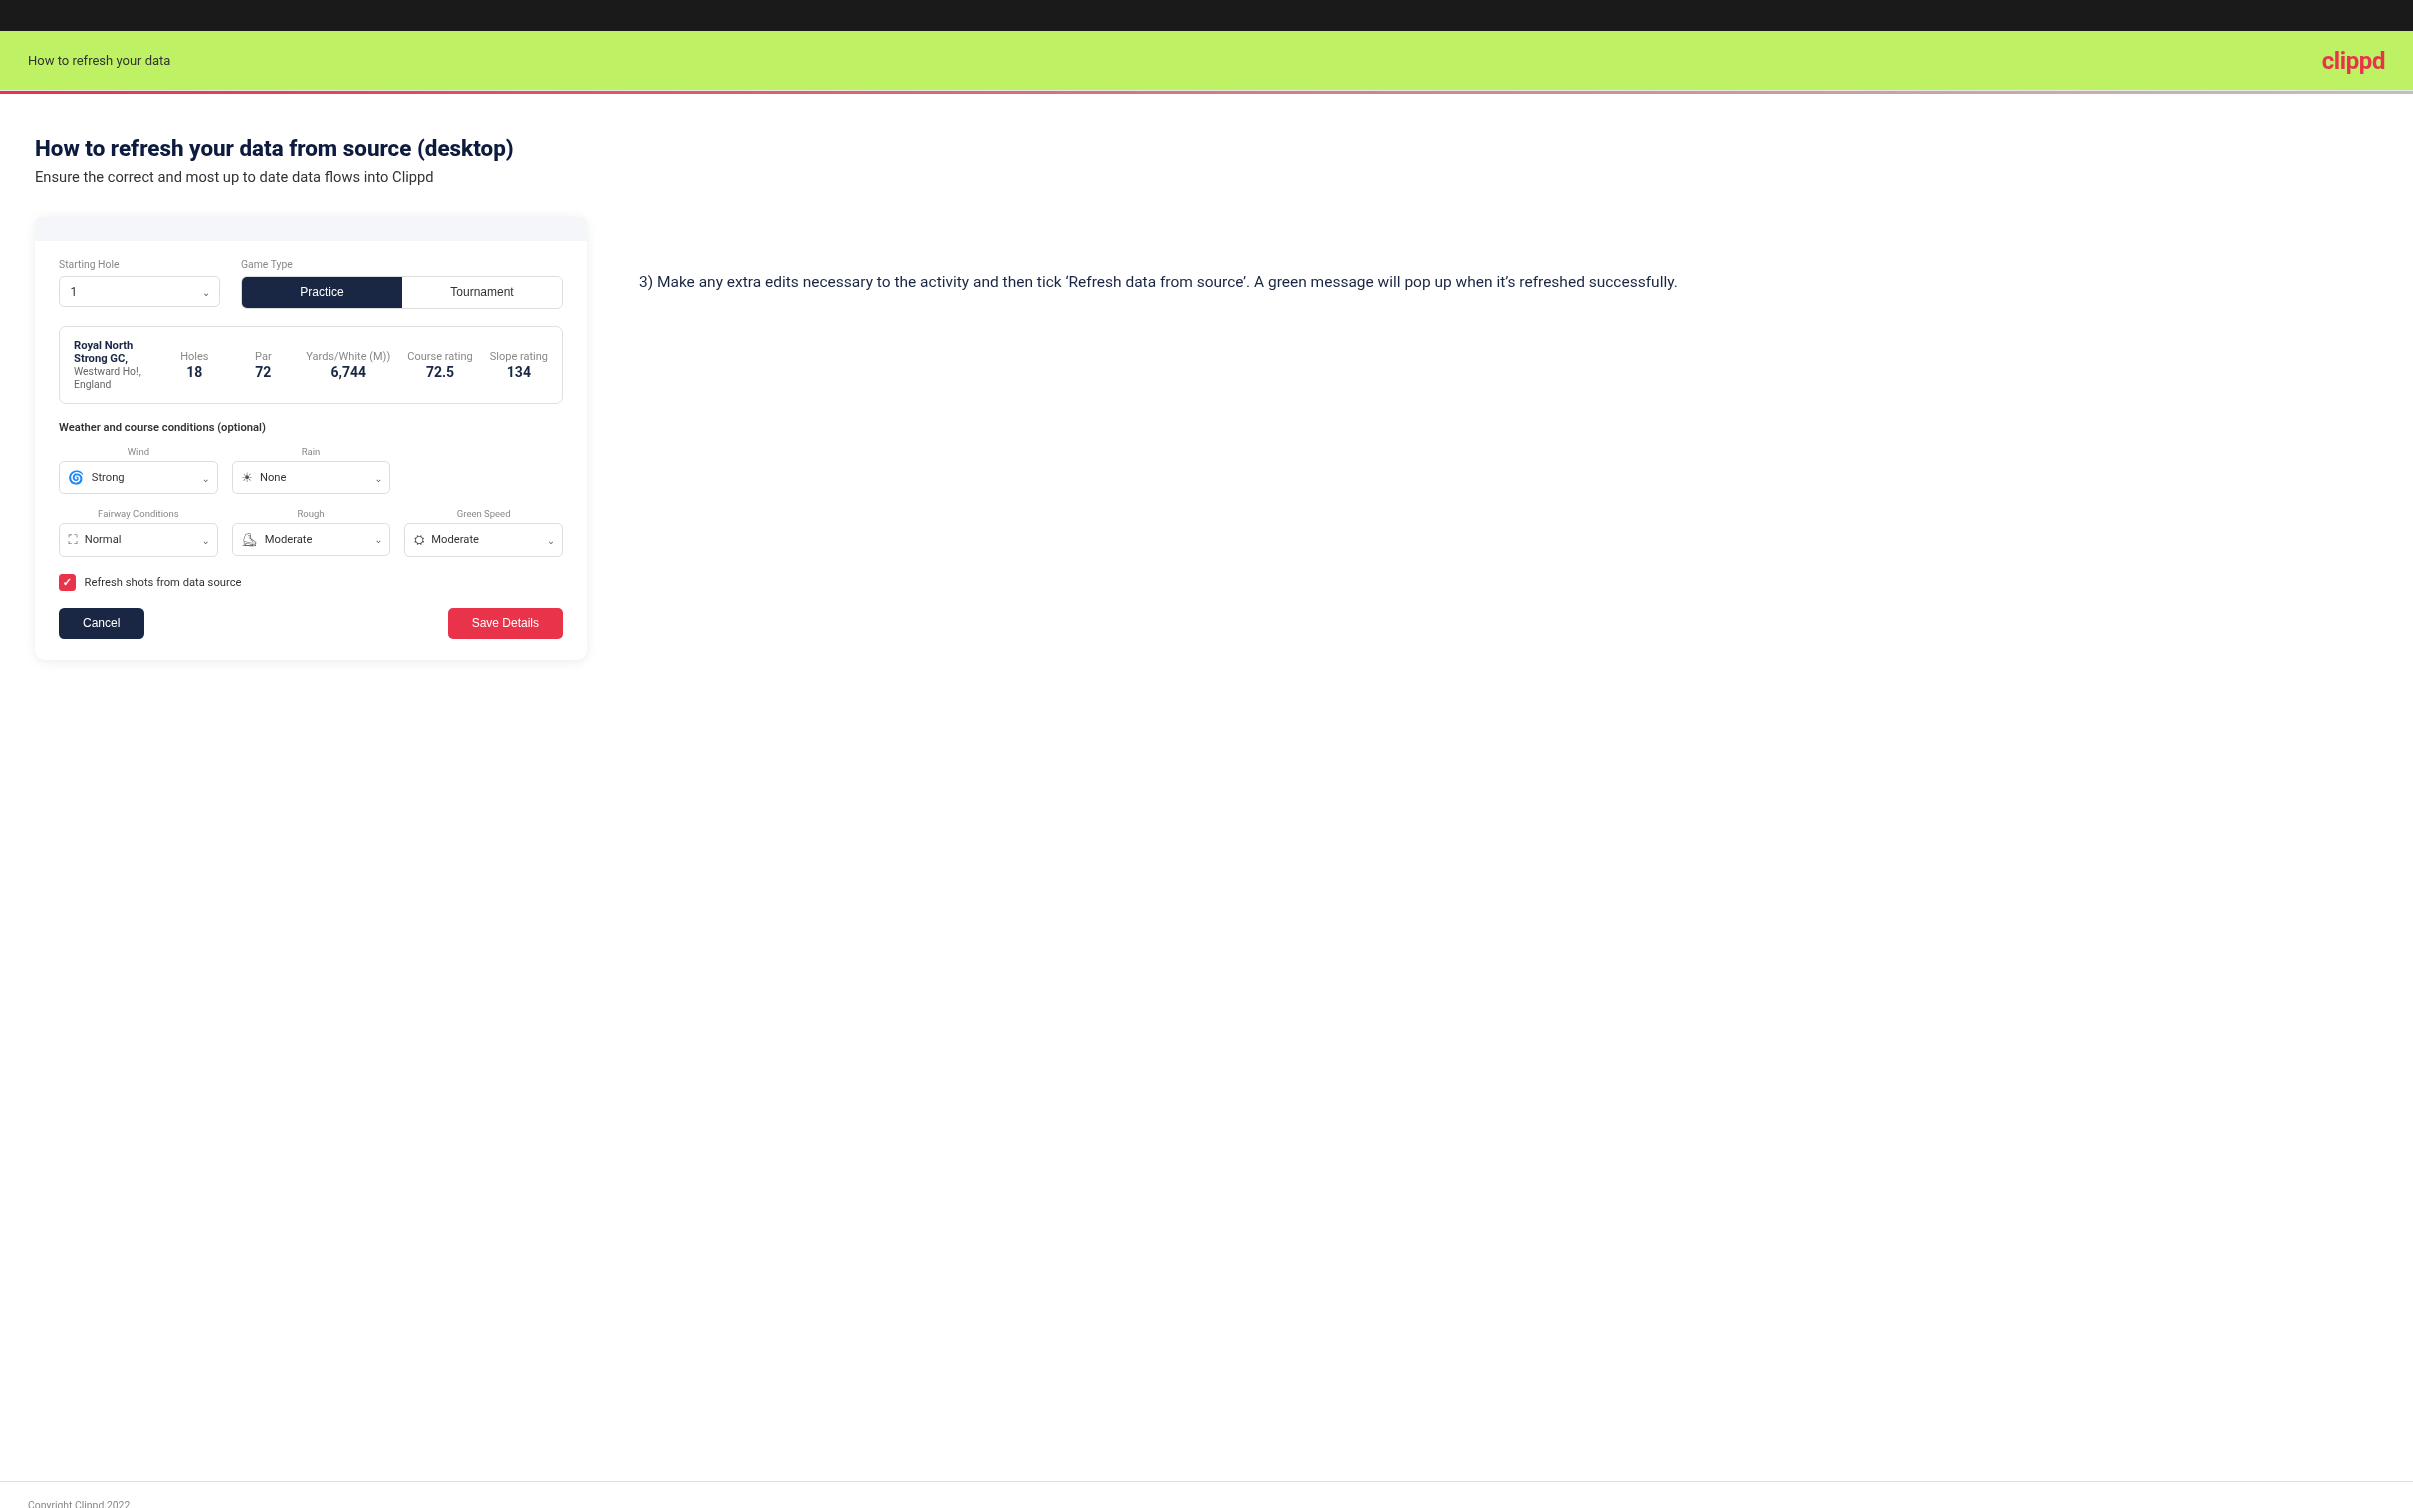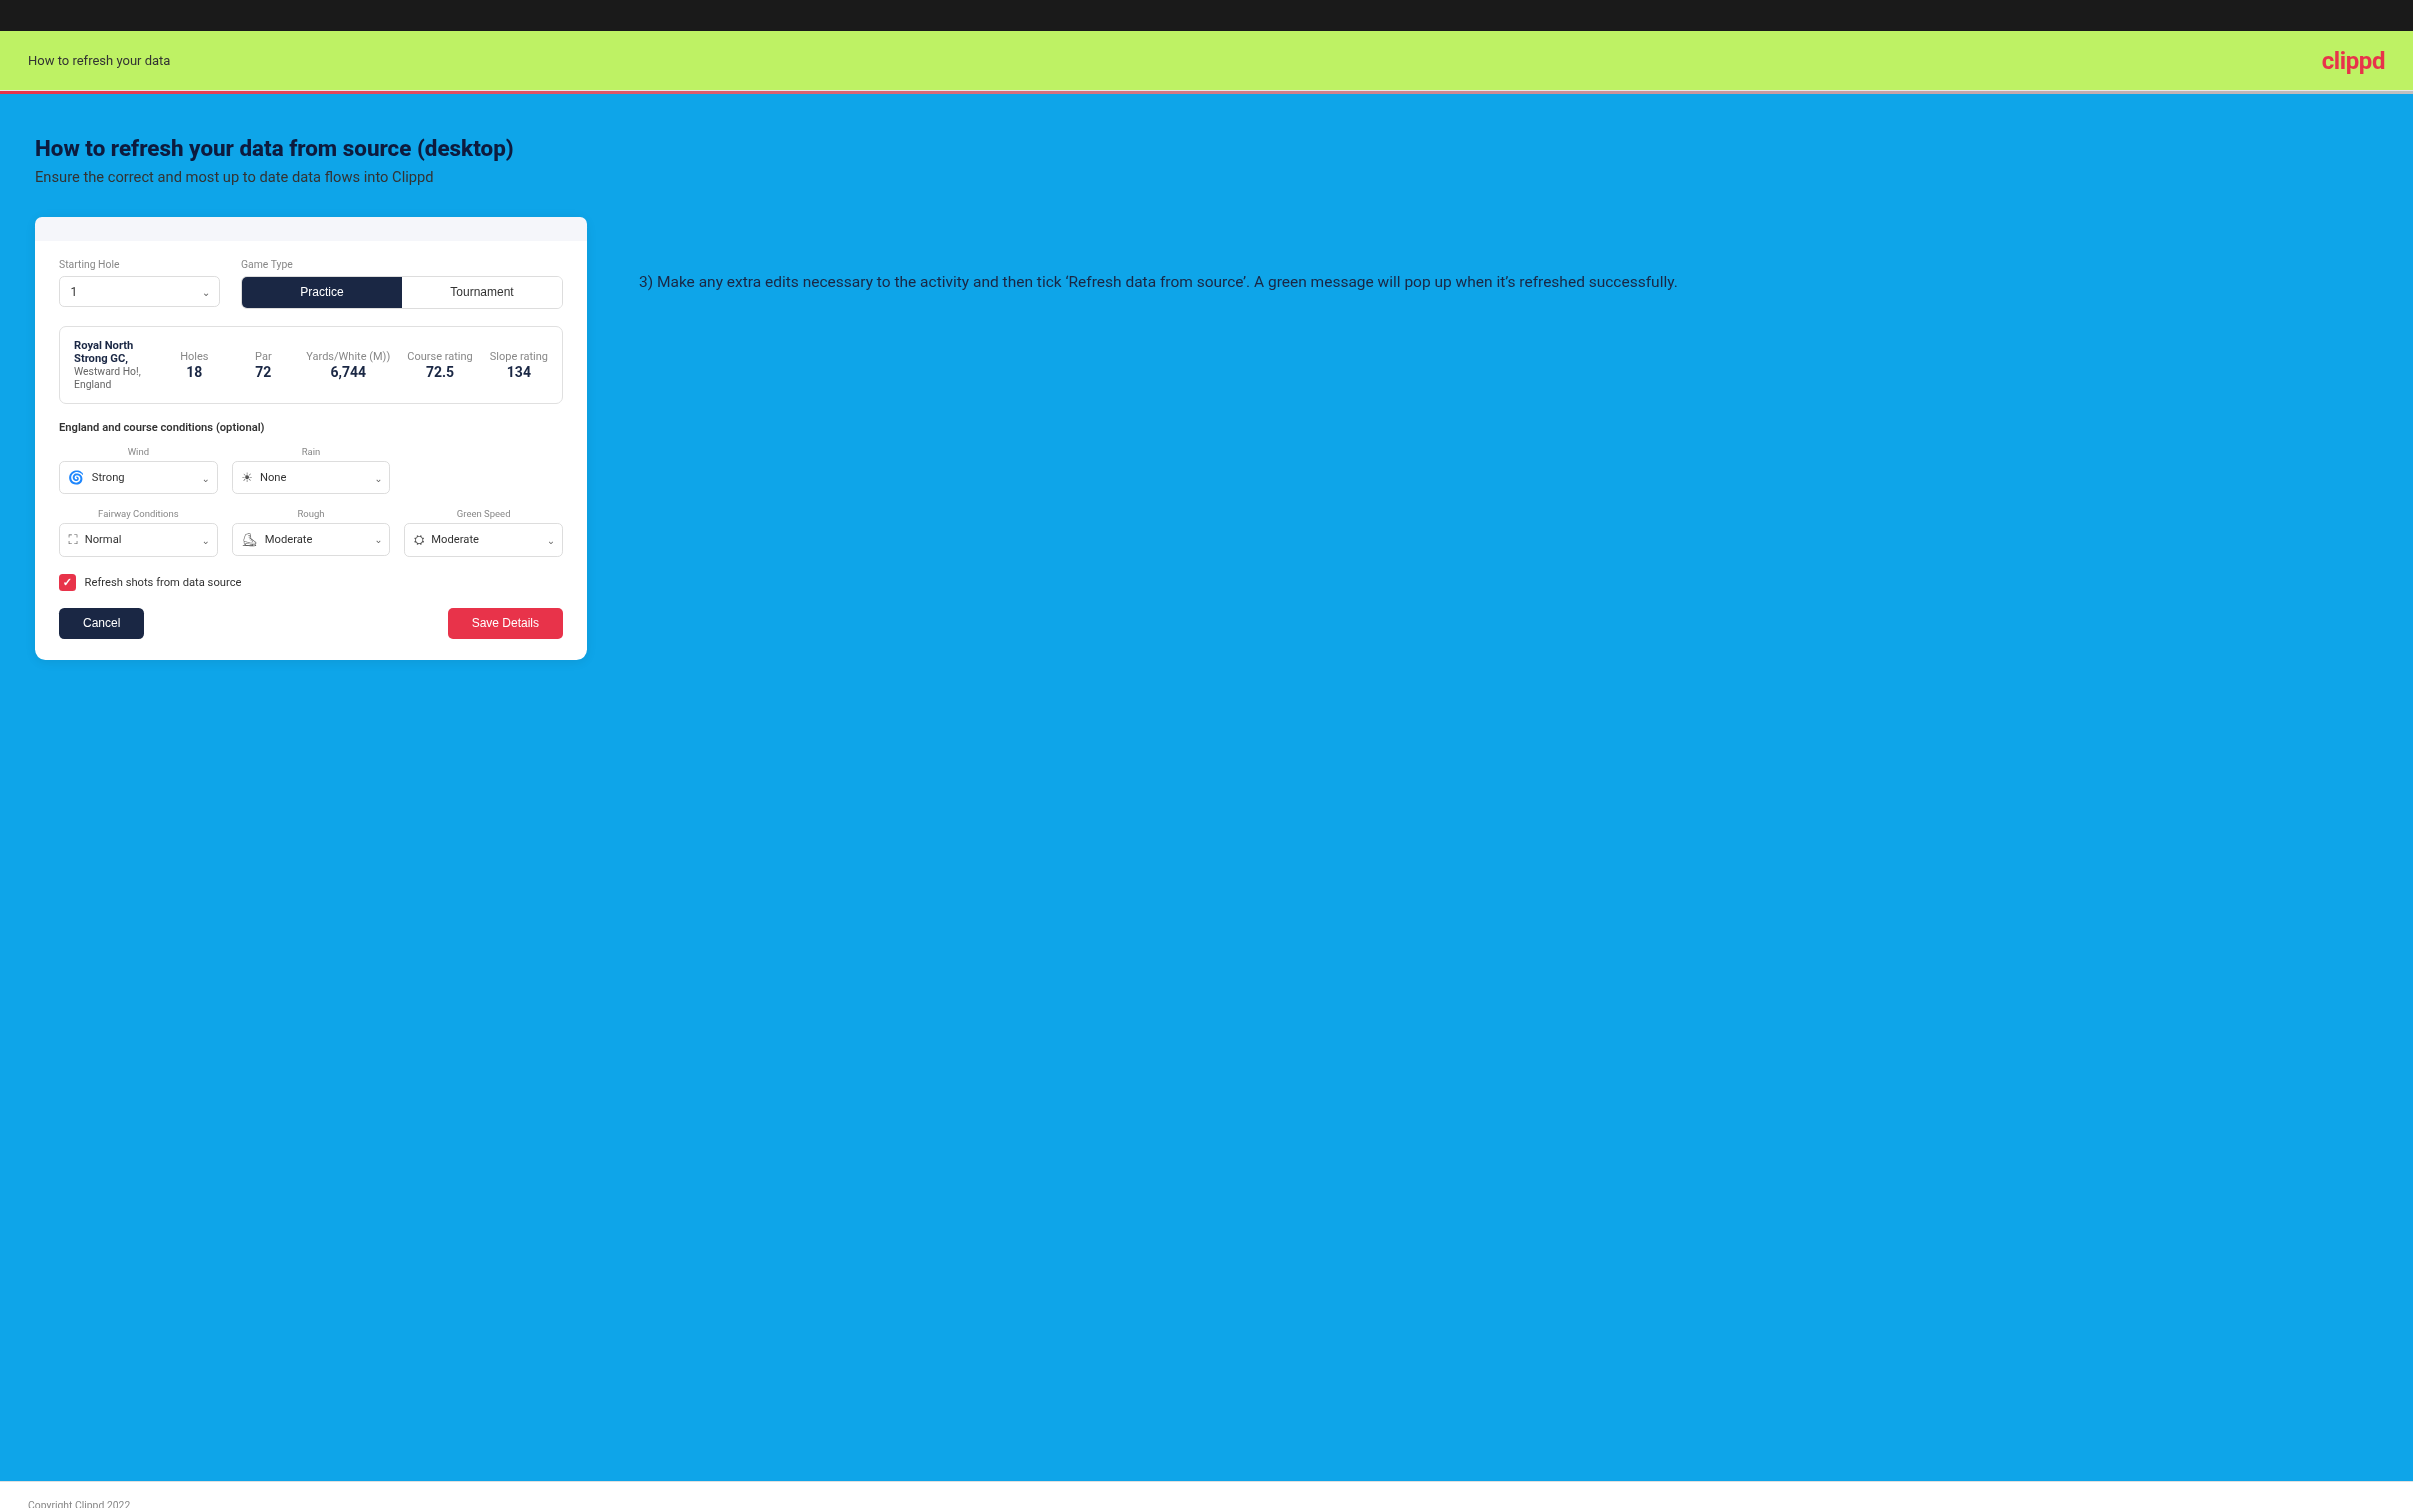--- a/index.html
+++ b/index.html
@@ -32,21 +32,21 @@
       font-weight: 700;
       color: #e8334a;
       letter-spacing: -0.4px;
     }
     .divider-red {
       height: 2.6px;
       background: linear-gradient(to right, #e8334a, #c0c0c0);
       width: 100%;
     }
     .main-content {
-      background: #0ea5e9;
+      background: #ffffff;
       padding: 41px 35px 41px 35px;
       min-height: calc(100vh - 121px);
     }
     .page-heading {
       font-size: 22.4px;
       font-weight: 800;
       color: #0d1b3e;
       margin-bottom: 7px;
     }
     .page-subheading {
@@ -350,21 +350,21 @@
         <div class="course-stat">
           <span class="course-stat-label">Course rating</span>
           <span class="course-stat-value">72.5</span>
         </div>
         <div class="course-stat">
           <span class="course-stat-label">Slope rating</span>
           <span class="course-stat-value">134</span>
         </div>
       </div>
 
-      <div class="section-title">England and course conditions (optional)</div>
+      <div class="section-title">Weather and course conditions (optional)</div>
 
       <div class="conditions-grid">
         <div class="dropdown-field">
           <span class="dropdown-label">Wind</span>
           <div class="dropdown-box">
             <span class="icon-sym">🌀</span>
             <span>Strong</span>
             <span class="chev">⌄</span>
           </div>
         </div>

